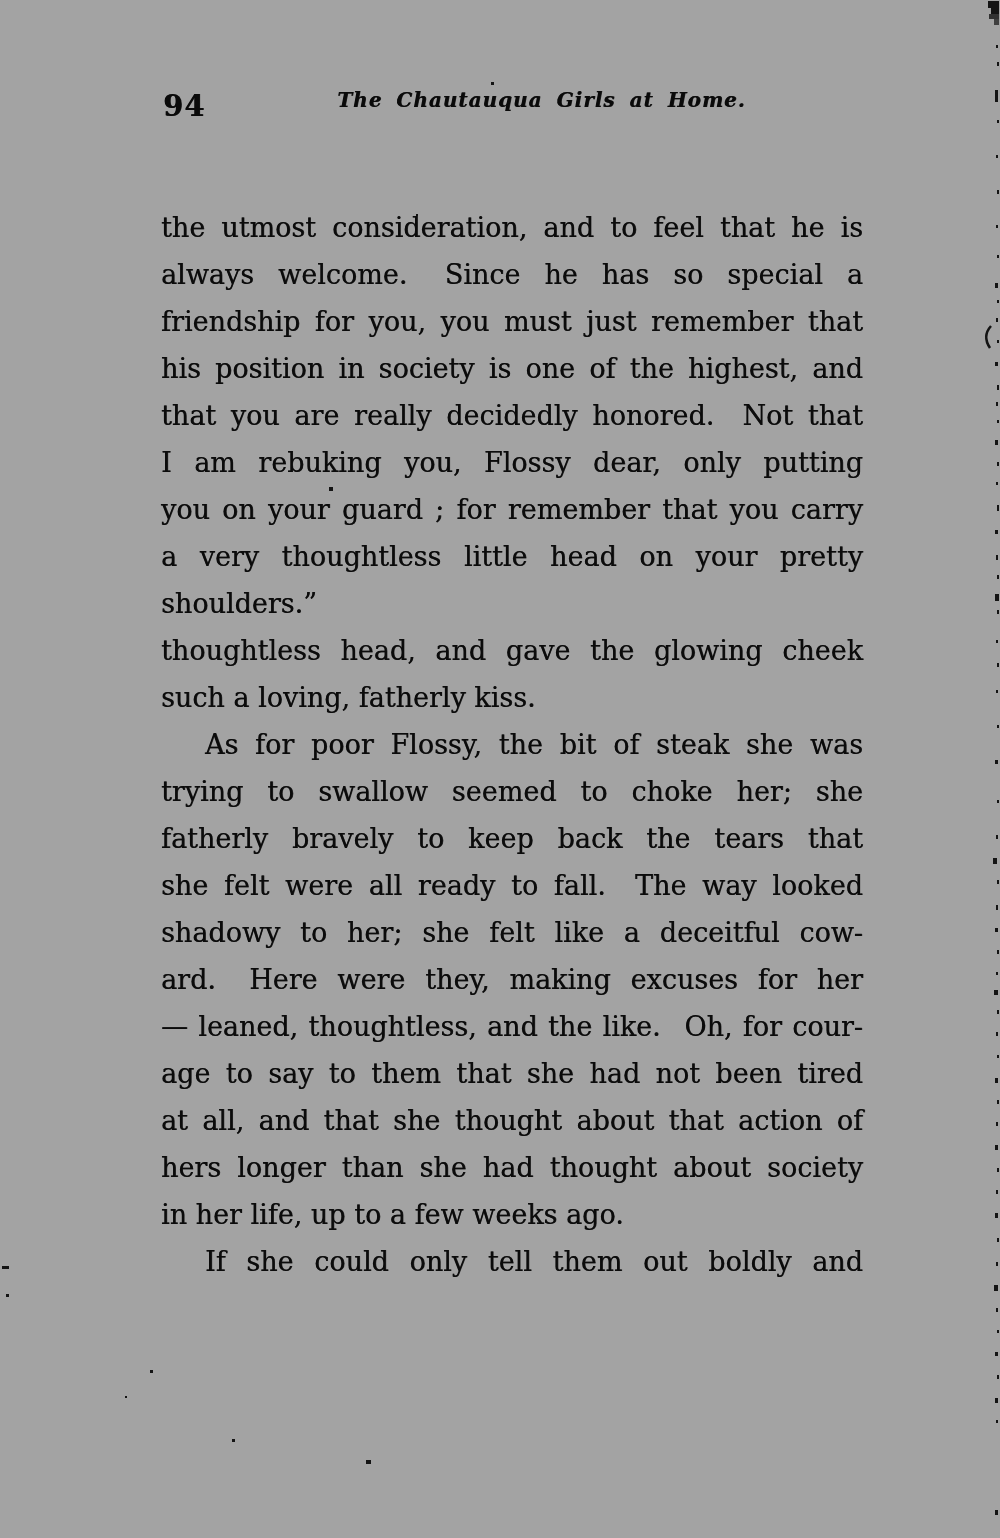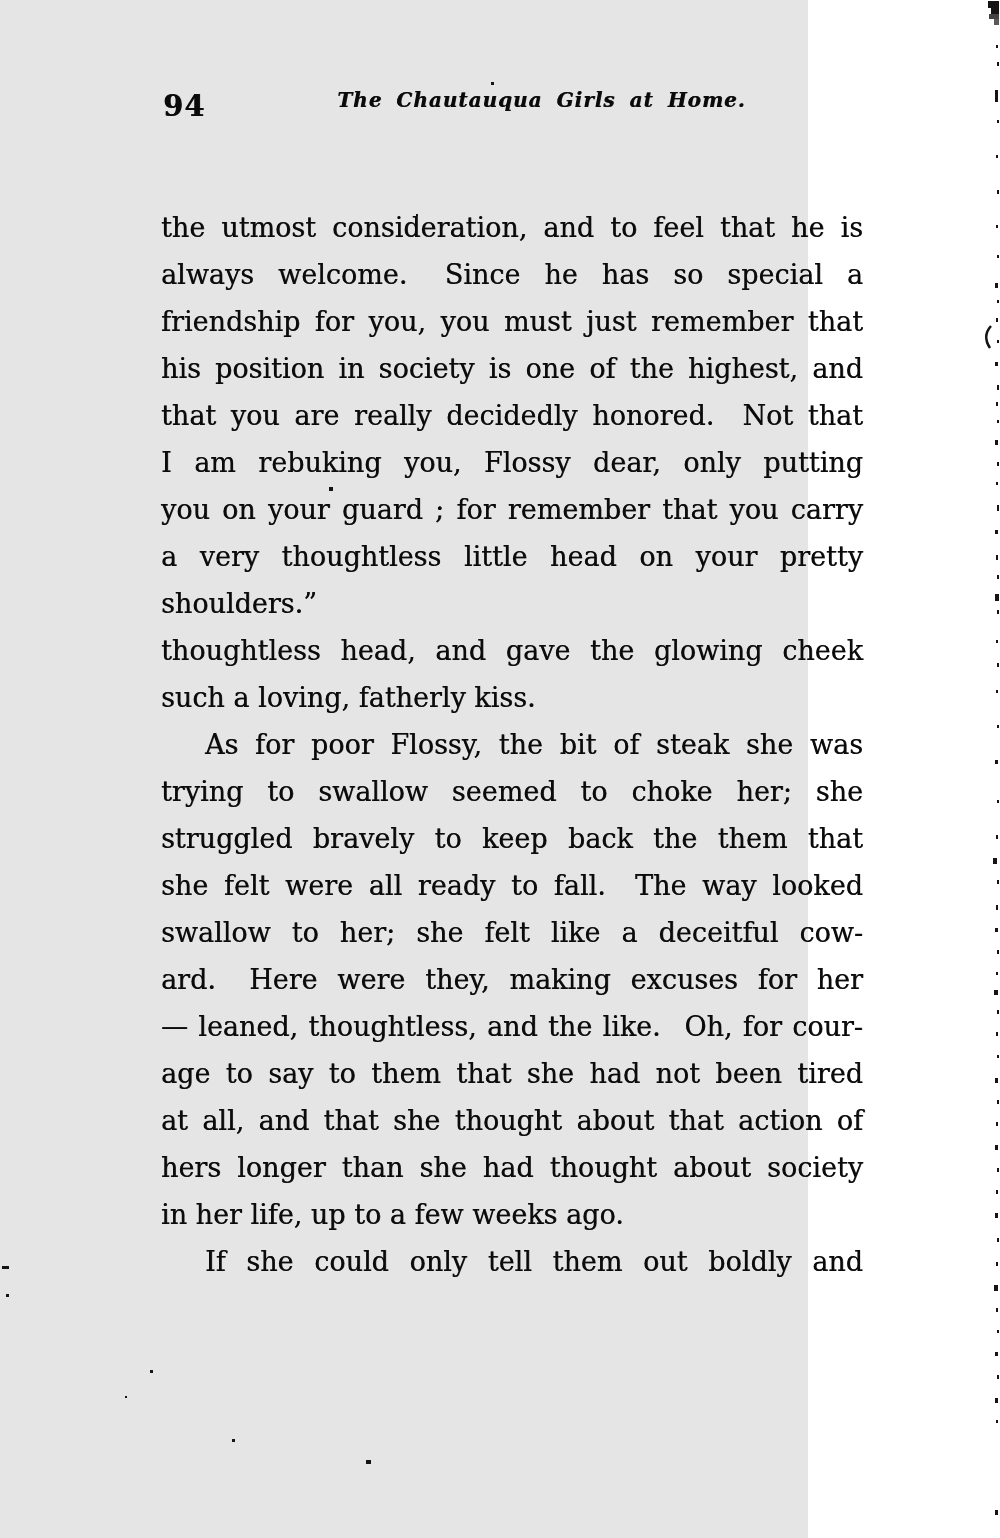--- a/index.html
+++ b/index.html
@@ -4,22 +4,22 @@
 <style>
   html, body { margin: 0; padding: 0; }
   body {
     width: 1000px; height: 1538px;
     background: #ffffff;
     font-family: "DejaVu Serif", serif;
     overflow: hidden;
   }
   .page {
     position: absolute; inset: 0;
-    width: 808px; height: 1538px;
-    background: #e5e5e5;
+    width: 1000px; height: 1538px;
+    background: #a3a3a3;
     color: #0a0a0a;
   }
   
   .running-head {
     position: absolute; top: 88px; left: 161px; width: 702px; height: 40px;
   }
   .pageno {
     position: absolute; left: 2px; top: 1px;
     font-size: 29px; font-weight: bold;
     letter-spacing: 1px;
@@ -76,23 +76,23 @@
     <div class="ln">his position in society is one of the highest, and</div>
     <div class="ln">that you are really decidedly honored.  Not that</div>
     <div class="ln">I am rebuking you, Flossy dear, only putting</div>
     <div class="ln">you on your guard ; for remember that you carry</div>
     <div class="ln">a very thoughtless little head on your pretty</div>
     <div class="ln plain">shoulders.”</div>
     <div class="ln">thoughtless head, and gave the glowing cheek</div>
     <div class="ln plain">such a loving, fatherly kiss.</div>
     <div class="ln in">As for poor Flossy, the bit of steak she was</div>
     <div class="ln">trying to swallow seemed to choke her; she</div>
-    <div class="ln">struggled bravely to keep back the them that</div>
+    <div class="ln">fatherly bravely to keep back the tears that</div>
     <div class="ln">she felt were all ready to fall.  The way looked</div>
-    <div class="ln">swallow to her; she felt like a deceitful cow-</div>
+    <div class="ln">shadowy to her; she felt like a deceitful cow-</div>
     <div class="ln">ard.  Here were they, making excuses for her</div>
     <div class="ln">— leaned, thoughtless, and the like.  Oh, for cour-</div>
     <div class="ln">age to say to them that she had not been tired</div>
     <div class="ln">at all, and that she thought about that action of</div>
     <div class="ln">hers longer than she had thought about society</div>
     <div class="ln plain">in her life, up to a few weeks ago.</div>
     <div class="ln in">If she could only tell them out boldly and</div>
   </div>
 
   <svg class="artifacts" width="1000" height="1538" viewBox="0 0 1000 1538" xmlns="http://www.w3.org/2000/svg">

